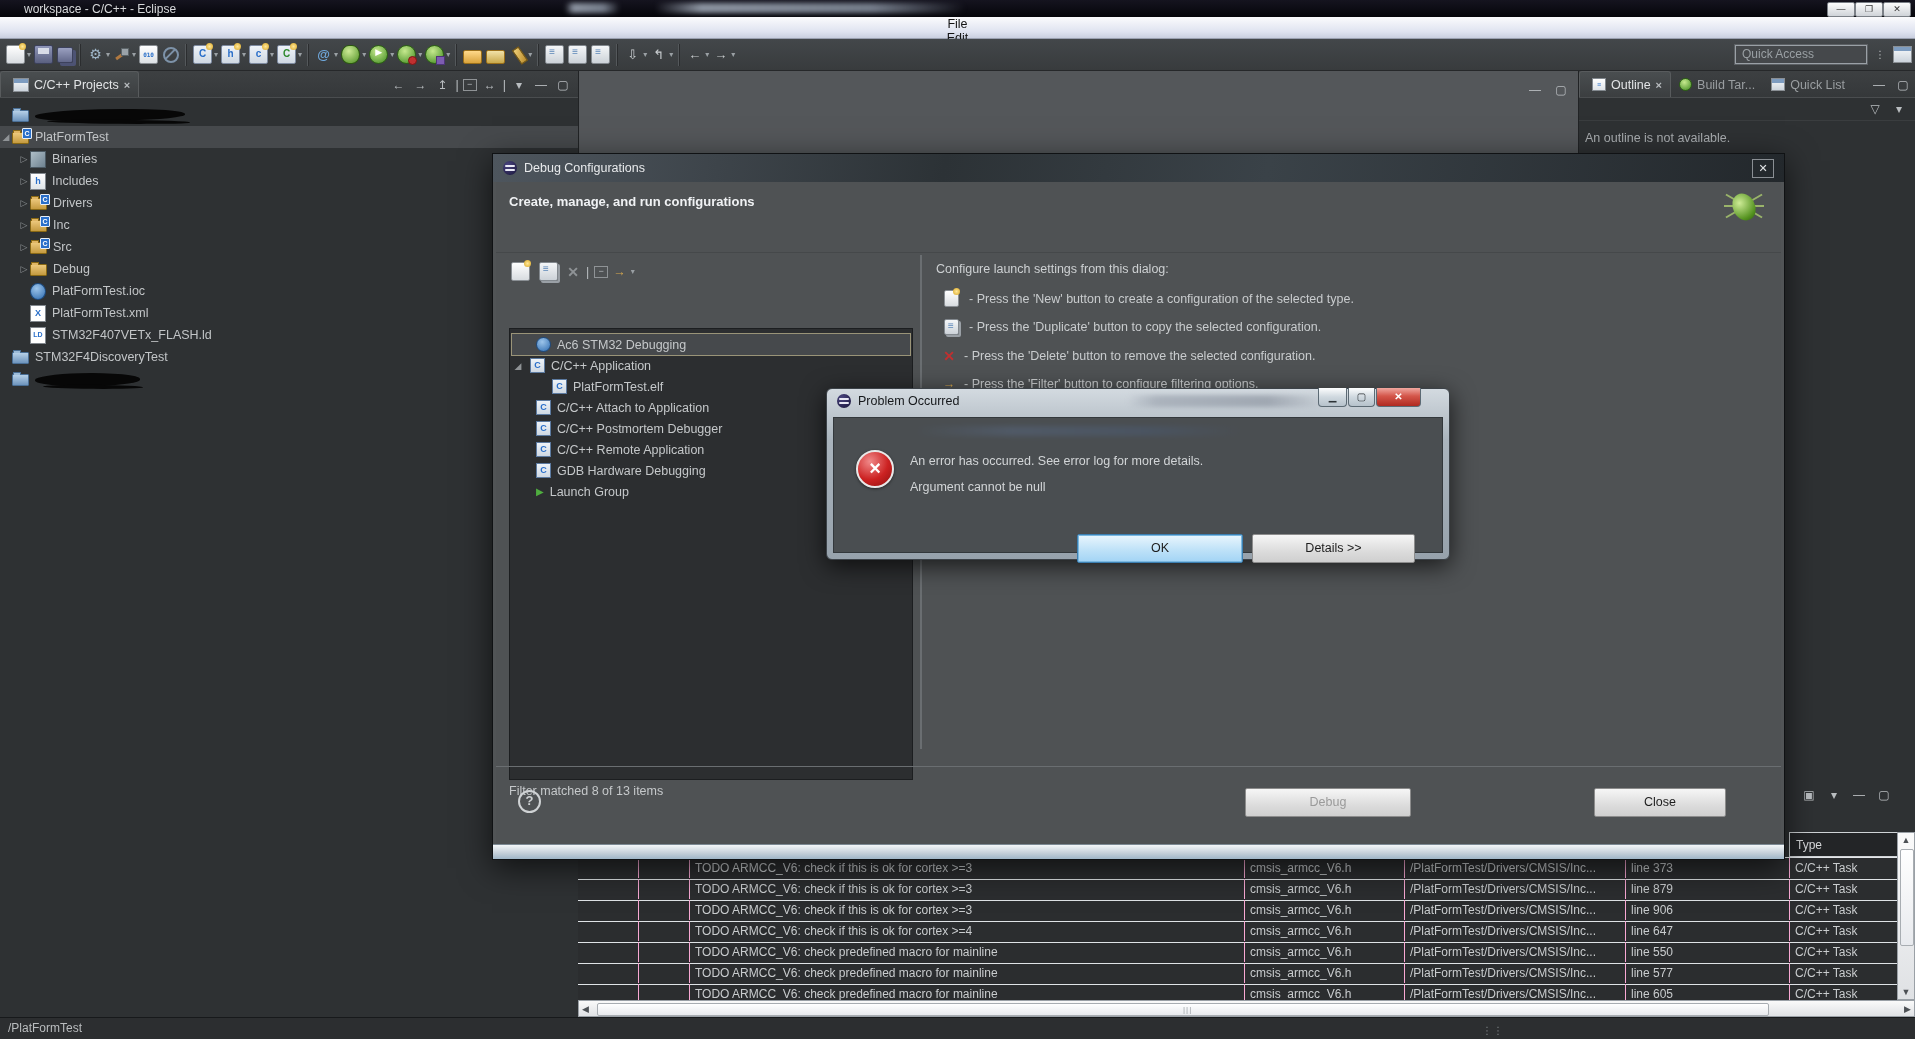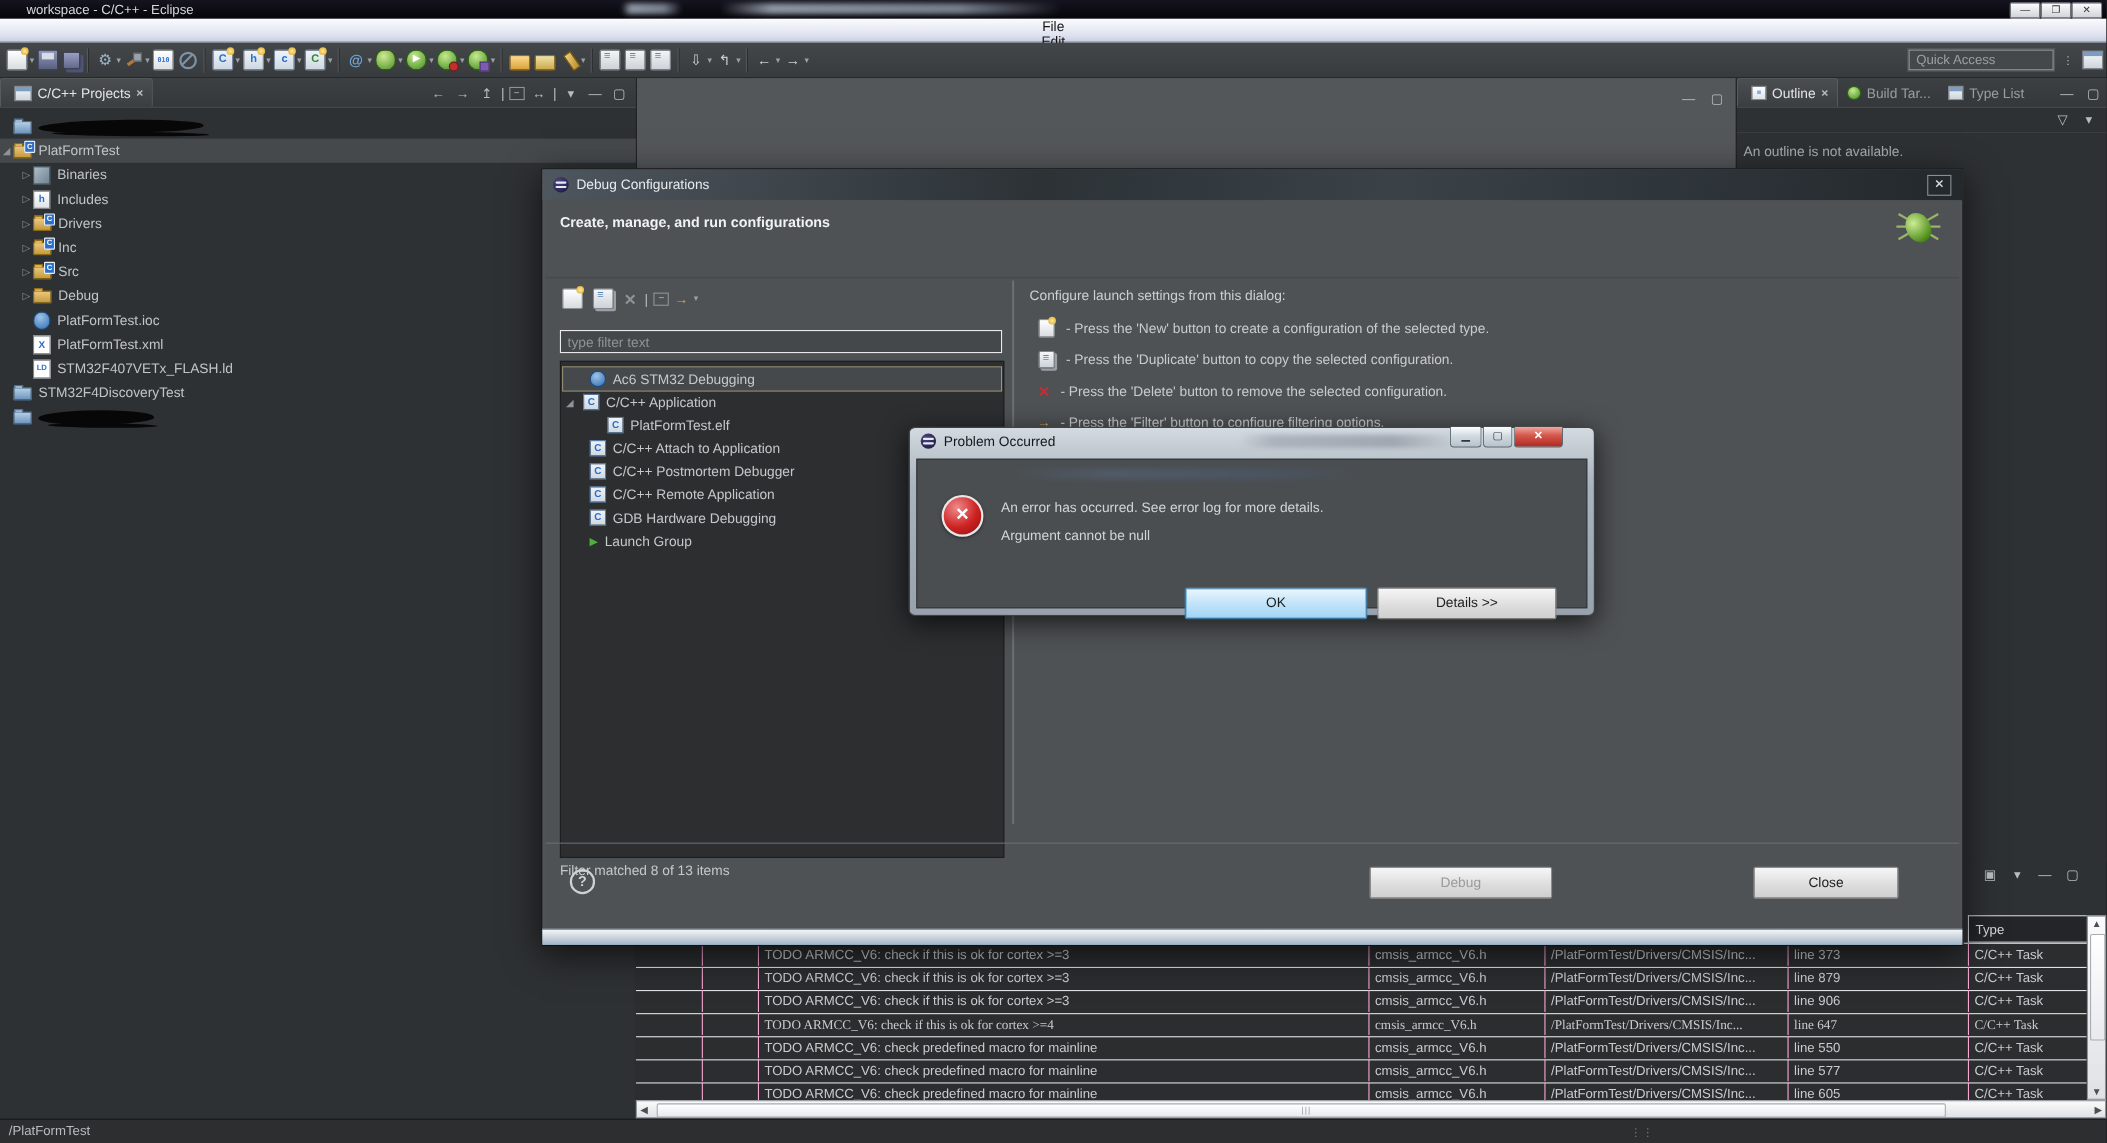--- a/index.html
+++ b/index.html
@@ -330,21 +330,21 @@
       <span class="fi inc" style="width:12px;height:11px;font-size:7px;line-height:11px;">≡</span>
       <span>Outline</span>
       <span class="closex">×</span>
     </div>
     <div class="vtab">
       <span class="ti i-green" style="width:11px;height:11px;margin:0;"></span>
       <span>Build Tar...</span>
     </div>
     <div class="vtab">
       <span class="p-icon" style="width:12px;height:11px;"></span>
-      <span>Type List</span>
+      <span>Quick List</span>
     </div>
     <div style="flex:1"></div>
     <div style="display:flex;align-items:center;height:25px;gap:6px;padding-right:4px;">
       <span class="vicon">—</span>
       <span class="vicon">▢</span>
     </div>
   </div>
   <div style="height:22px;border-bottom:1px solid #3a3d3f;display:flex;justify-content:flex-end;align-items:center;gap:6px;padding-right:8px;">
     <span class="vicon">▽</span>
     <span class="vicon">▾</span>
@@ -391,21 +391,21 @@
   </div>
   <div class="trow" style="top:42px;">
     <span class="tcell cc0"></span>
       <span class="tcell cc1"></span>
     <span class="tcell ccd">TODO ARMCC_V6: check if this is ok for cortex &gt;=3</span>
     <span class="tcell ccr">cmsis_armcc_V6.h</span>
     <span class="tcell ccp">/PlatFormTest/Drivers/CMSIS/Inc...</span>
     <span class="tcell ccl">line 906</span>
     <span class="tcell cct">C/C++ Task</span>
   </div>
-  <div class="trow" style="top:63px;font-family:Liberation Serif, serif;">
+  <div class="trow" style="top:63px;">
     <span class="tcell cc0"></span>
       <span class="tcell cc1"></span>
     <span class="tcell ccd">TODO ARMCC_V6: check if this is ok for cortex &gt;=4</span>
     <span class="tcell ccr">cmsis_armcc_V6.h</span>
     <span class="tcell ccp">/PlatFormTest/Drivers/CMSIS/Inc...</span>
     <span class="tcell ccl">line 647</span>
     <span class="tcell cct">C/C++ Task</span>
   </div>
   <div class="trow" style="top:84px;">
     <span class="tcell cc0"></span>
@@ -472,21 +472,20 @@
 
     <div class="abs" style="left:13px;top:80px;display:flex;align-items:center;gap:5px;">
       <span class="ti i-page"></span>
       <span class="ti i-doc" style="box-shadow:2px 2px 0 #9aa0a6;"></span>
       <span class="g" style="color:#8f9396;font-weight:bold;font-size:14px;width:16px;">✕</span>
       <span class="g">|</span>
       <span class="vicon" style="border:1px solid #8f9396;width:12px;height:10px;line-height:8px;font-size:9px;">−</span>
       <span class="g" style="color:#d7a94e;font-weight:bold;">→</span>
       <span class="dd">▾</span>
     </div>
-    <input class="filterbox" style="left: 13px; top: 118px; width: 402px; height: 21px;" placeholder="type filter text">
 
     <div class="dtree" style="left:13px;top:146px;width:402px;height:450px;">
       <div class="drow selrow" style="top:5px;padding-left:24px;">
         <span class="fi ioc" style="width:13px;height:13px;"></span>
         <span>Ac6 STM32 Debugging</span>
       </div>
       <div class="drow" style="top:26px;">
         <span class="tarrow">◢</span>
         <span class="cicn">C</span>
         <span>C/C++ Application</span>

